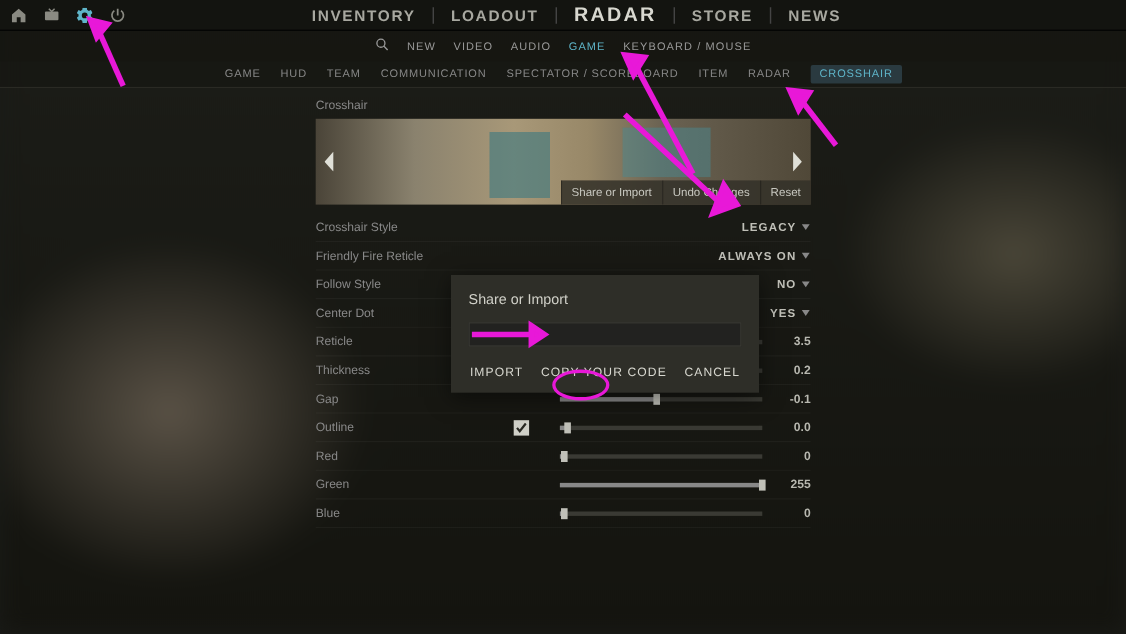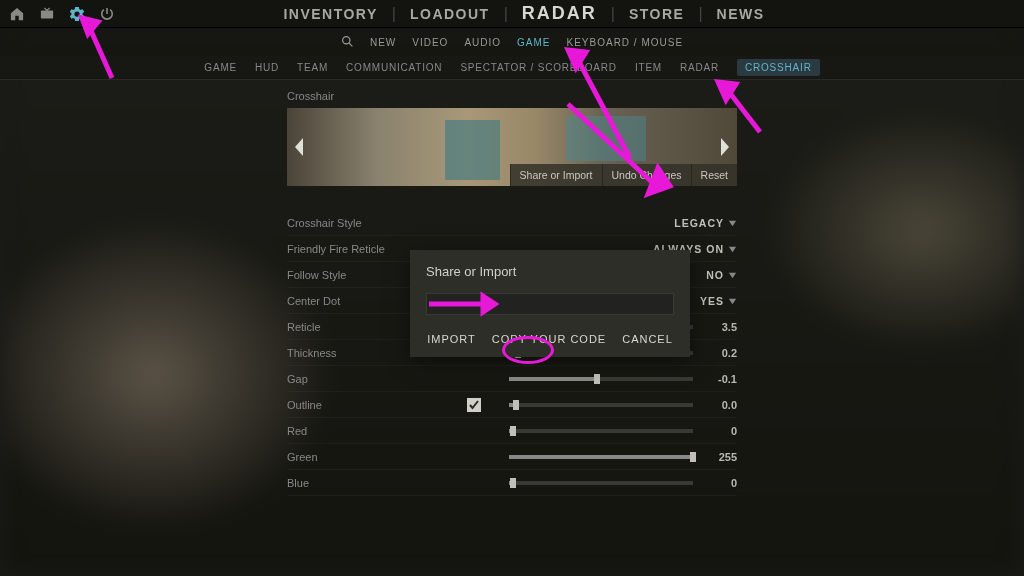--- a/index.html
+++ b/index.html
@@ -80,21 +80,21 @@
     background:#4a8890; opacity:0.5;
   }
   .chev { width: 10px; height: 18px; z-index:2; }
   .chev svg { fill: #e0e0d8; width: 100%; height: 100%; }
   .preview-actions {
     position: absolute; right: 0; bottom: 0;
     display: flex; background: rgba(50,48,40,0.85);
     font-size: 10.5px; color: #c8c8c0;
   }
   .preview-actions span { padding: 5px 9px; border-left: 1px solid rgba(0,0,0,0.3); cursor: pointer; }
-  .settings { margin-top: 24px; }
+  .settings { margin-top: 8px; }
   .row {
     display: flex; align-items: center; justify-content: space-between;
     height: 26px; font-size: 11px; color: #888;
     border-bottom: 1px solid rgba(255,255,255,0.04);
   }
   .row .label { flex: 0 0 180px; }
   .row .ctrl { flex: 1; display: flex; align-items: center; justify-content: flex-end; gap: 8px; font-weight: bold; }
   .row .ctrl.slider-ctrl { justify-content: space-between; }
   .row .val { color: #b8b8b0; font-size: 11px; min-width: 36px; text-align: right; }
   .row .drop { color: #c0c0b8; letter-spacing: 1px; font-size: 10.5px; display:flex; align-items:center; gap:4px;}

